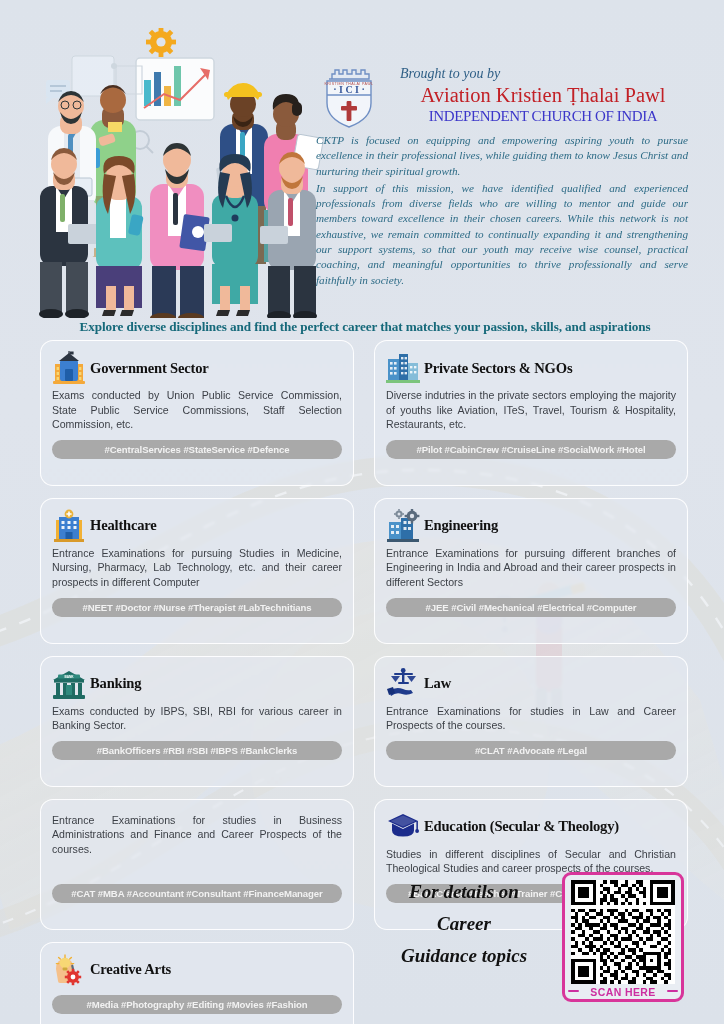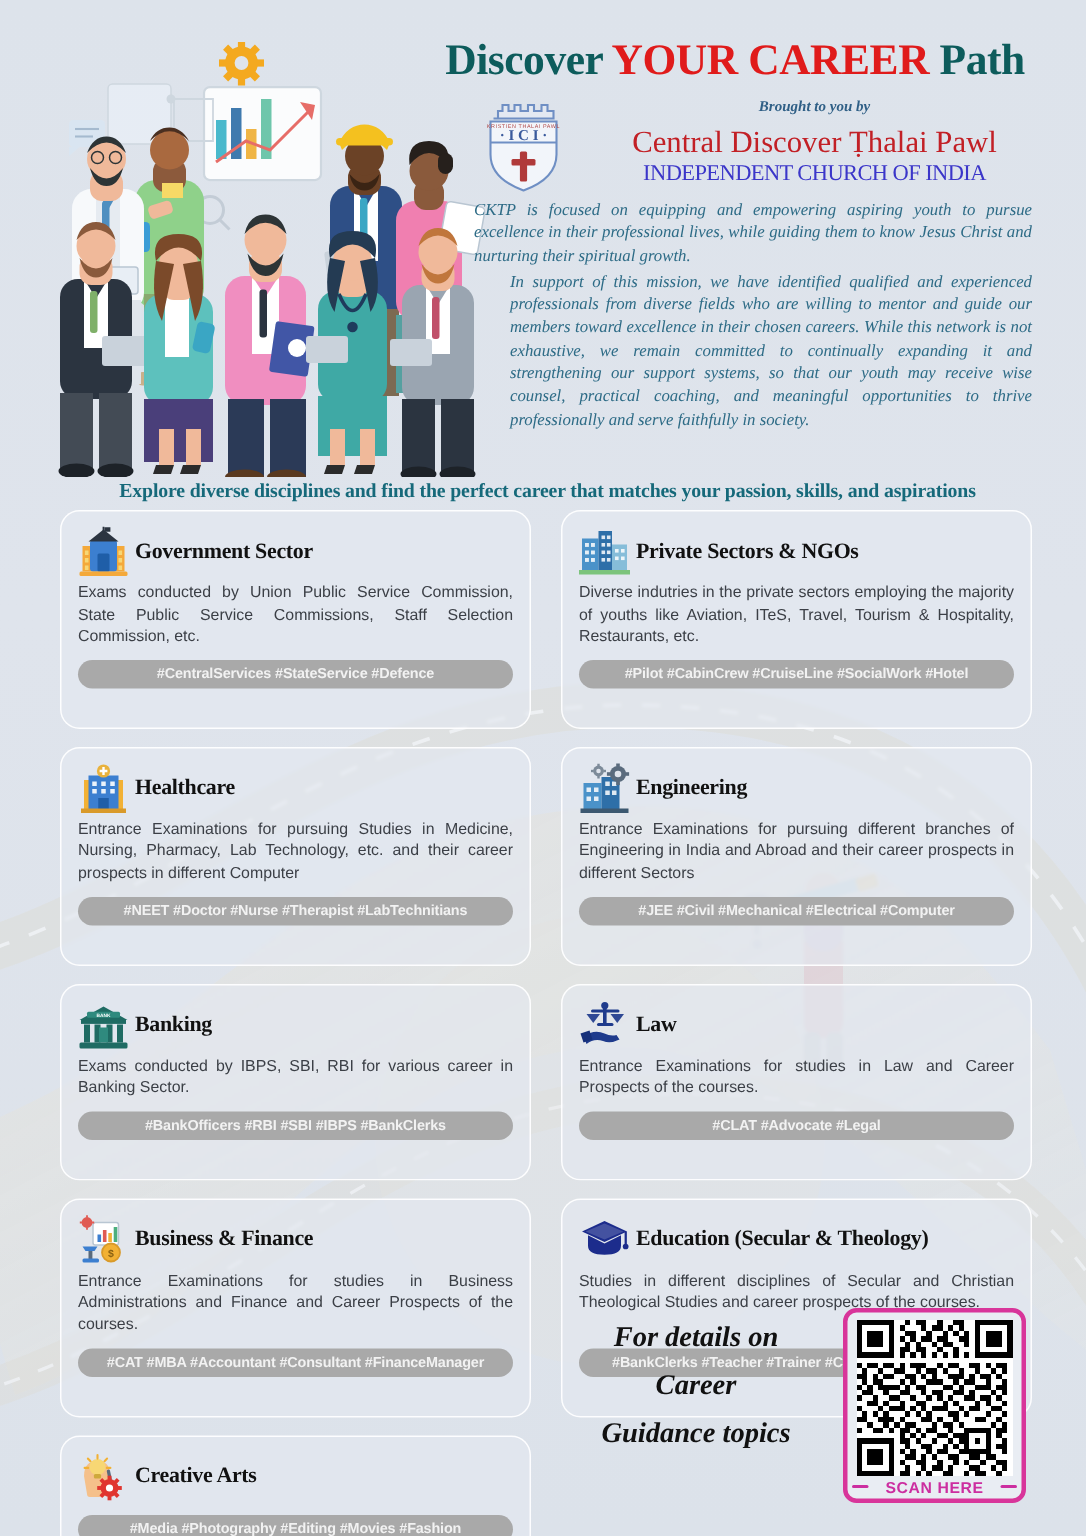--- a/index.html
+++ b/index.html
@@ -27,23 +27,23 @@
     position:absolute; left:280px; top:24px; width:420px;
     text-align:center;
     font-family:"Liberation Serif", serif;
     font-weight:bold; font-size:29px; letter-spacing:-0.3px;
     color:#0d5c5c; white-space:nowrap;
   }
   .title .red { color:#e01b1b; }
 
   .brought {
     position:absolute; left:400px; top:66px; width:286px;
-    text-align:center;
-    font-family:"Liberation Serif", serif;
-    font-style:italic; font-size:10px; color:#2f5f86; font-weight:bold;
+    text-align:left;
+    font-family:"Liberation Serif", serif;
+    font-style:italic; font-size:14px; color:#2f5f86; font-weight:normal;
   }
   .org-name {
     position:absolute; left:398px; top:84px; width:290px;
     text-align:center;
     font-family:"Liberation Serif", serif;
     font-size:20.5px; color:#c22026; white-space:nowrap;
   }
   .org-sub {
     position:absolute; left:398px; top:108px; width:290px;
     text-align:center;
@@ -52,21 +52,21 @@
     letter-spacing:-0.4px; white-space:nowrap;
   }
   .logo { position:absolute; left:313px; top:63px; width:72px; height:68px; }
 
   .intro {
     position:absolute; left:316px; top:133px; width:372px;
     font-family:"Liberation Serif", serif;
     font-style:italic; font-size:11.2px; line-height:15.3px;
     color:#2d6b86; text-align:justify;
   }
-  .intro p + p { margin-top:2px;margin-left:24px; }
+  .intro p + p { margin-top:2px; }
 
   .tagline {
     position:absolute; left:40px; top:319px; width:650px;
     text-align:center;
     font-family:"Liberation Serif", serif;
     font-weight:bold; font-size:13.2px; color:#16697a;
     letter-spacing:-0.1px; white-space:nowrap;
   }
 
   
@@ -342,41 +342,38 @@
         <path d="M255 136 q13 -14 26 0 q-3 -12 -13 -12 q-10 0 -13 12z" fill="#c0763c"></path>
         <path d="M257 148 q11 14 22 0 q-3 13 -11 13 q-8 0 -11 -13z" fill="#c0763c"></path>
         <rect x="236" y="198" width="28" height="18" rx="2" fill="#c9d2db"></rect>
         <rect x="244" y="238" width="22" height="48" fill="#2b3440"></rect>
         <rect x="270" y="238" width="22" height="48" fill="#2b3440"></rect>
         <ellipse cx="255" cy="288" rx="12" ry="5" fill="#1d2228"></ellipse>
         <ellipse cx="281" cy="288" rx="12" ry="5" fill="#1d2228"></ellipse>
       </g>
     </svg>
 
-    <div class="title">
-      <span>Discover </span><span class="red">YOUR CAREER</span><span> Path</span>
-    </div>
 
     <div class="brought">Brought to you by</div>
 
     <svg class="logo" viewBox="0 0 72 68">
       <g fill="none" stroke="#6f8fc4" stroke-width="1.4">
         <path d="M16 16 h40 v-5 h-4 v-4 h-4 v4 h-5 v-4 h-4 v4 h-5 v-4 h-4 v4 h-4 v-4 h-4 v4 h-3 v5 z" fill="#e3e9f2"></path>
         <path d="M14 18 h44 v22 q0 16 -22 24 q-22 -8 -22 -24 z" fill="#f2f5fa"></path>
         <line x1="14" y1="32" x2="58" y2="32"></line>
       </g>
       <text x="36" y="22" text-anchor="middle" font-family="Liberation Sans, sans-serif" font-size="3.6" fill="#b04a4a" letter-spacing="0.4">KRISTIEN THALAI PAWL</text>
       <text x="36" y="30" text-anchor="middle" font-family="Liberation Serif, serif" font-weight="bold" font-size="10" fill="#3a5a9c">· I C I ·</text>
       <g fill="#b03a3a">
         <rect x="33.6" y="38" width="4.8" height="20" rx="1"></rect>
         <rect x="28" y="43" width="16" height="4.4" rx="1"></rect>
       </g>
     </svg>
 
-    <div class="org-name">Central Discover Ṭhalai Pawl</div>
+    <div class="org-name">Aviation Kristien Ṭhalai Pawl</div>
     <div class="org-sub">INDEPENDENT CHURCH OF INDIA</div>
 
     <div class="intro">
       <p>CKTP is focused on equipping and empowering aspiring youth to pursue excellence in their professional lives, while guiding them to know Jesus Christ and nurturing their spiritual growth.</p>
       <p>In support of this mission, we have identified qualified and experienced professionals from diverse fields who are willing to mentor and guide our members toward excellence in their chosen careers. While this network is not exhaustive, we remain committed to continually expanding it and strengthening our support systems, so that our youth may receive wise counsel, practical coaching, and meaningful opportunities to thrive professionally and serve faithfully in society.</p>
     </div>
   </div>
 
   <div class="tagline">Explore diverse disciplines and find the perfect career that matches your passion, skills, and aspirations</div>
 
@@ -540,37 +537,20 @@
           <path d="M3 24 q7 -5 14 -2 q4 2 8 1 l2 3 q-6 3 -11 1 q-6 -2 -11 2 z" fill="#1f3b8c"></path>
           <path d="M1 22 l6 -2 l2 6 l-6 2 z" fill="#16307a"></path>
         </svg>
         <div class="card-title">Law</div>
       </div>
       <div class="card-body">Entrance Examinations for studies in Law and Career Prospects of the courses.</div>
       <div class="card-tags">#CLAT #Advocate #Legal</div>
     </div>
 
     <div class="card r4">
-      <div class="card-head">
-        <svg class="card-icon" viewBox="0 0 34 34">
-          <rect x="10" y="5" width="17" height="15" rx="1.5" fill="#ffffff" stroke="#b9c6d2"></rect>
-          <rect x="13" y="13" width="2.4" height="5" fill="#3c7fd0"></rect>
-          <rect x="16.6" y="10" width="2.4" height="8" fill="#e05a52"></rect>
-          <rect x="20.2" y="12" width="2.4" height="6" fill="#f2b134"></rect>
-          <rect x="23.8" y="8" width="2.4" height="10" fill="#4caf7d"></rect>
-          <circle cx="6" cy="5" r="3.6" fill="#e05a52"></circle>
-          <path d="M6 1.6 v-1.4 M6 8.4 v1.4 M2.6 5 h-1.4 M9.4 5 h1.4" stroke="#e05a52" stroke-width="1.2"></path>
-          <path d="M3 21 h10 l-2 3 h-6 z" fill="#3c7fd0"></path>
-          <rect x="7" y="24" width="2.6" height="6" fill="#5a6b7d"></rect>
-          <rect x="3" y="29" width="11" height="2.6" rx="1" fill="#3c7fd0"></rect>
-          <circle cx="22" cy="25" r="6" fill="#f2b134" stroke="#d99a2a" stroke-width="1.2"></circle>
-          <text x="22" y="28" text-anchor="middle" font-family="Liberation Sans, sans-serif" font-size="7" fill="#8a6112" font-weight="bold">$</text>
-        </svg>
-        <div class="card-title">Business &amp; Finance</div>
-      </div>
       <div class="card-body">Entrance Examinations for studies in Business Administrations and Finance and Career Prospects of the courses.</div>
       <div class="card-tags">#CAT #MBA #Accountant #Consultant #FinanceManager</div>
     </div>
 
     <div class="card r4">
       <div class="card-head">
         <svg class="card-icon" viewBox="0 0 34 34">
           <path d="M17 4 L32 11 L17 18 L2 11 Z" fill="#1c2c8c"></path>
           <path d="M6 13.5 v7 q0 6 11 6 q11 0 11 -6 v-7 L17 19 Z" fill="#1c2c8c"></path>
           <path d="M17 5.6 L29.6 11 L17 16.4 L4.4 11 Z" fill="#ffffff" opacity=".18"></path>

